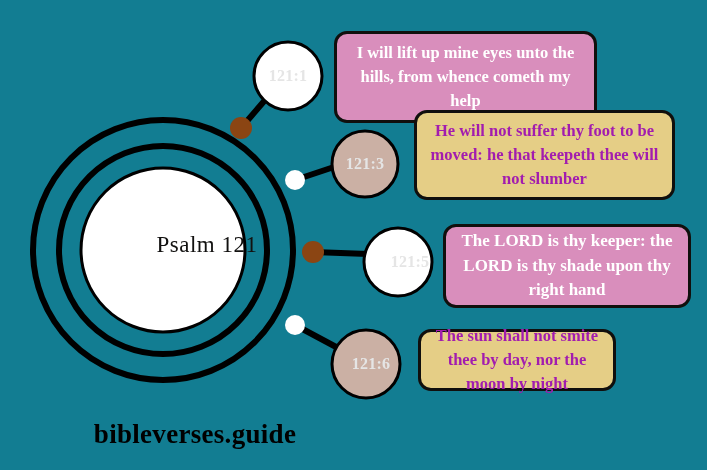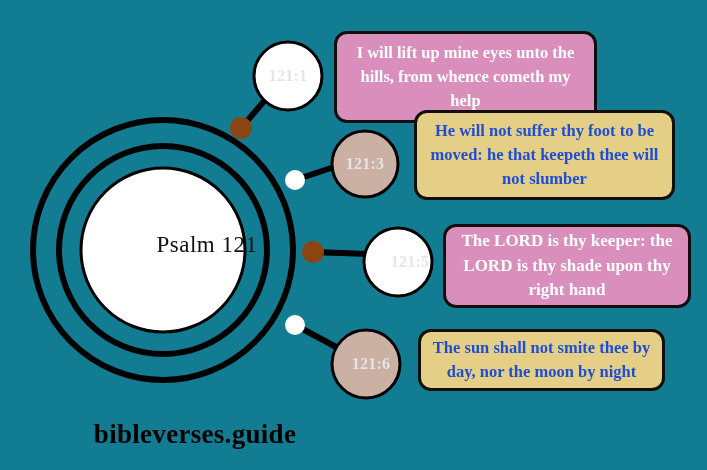--- a/index.html
+++ b/index.html
@@ -60,21 +60,21 @@
     font-weight: bold;
     line-height: 1.45;
     padding: 5px 11px;
   }
   .verse-box.pink {
     background: #D98EBC;
     color: #ffffff;
   }
   .verse-box.yellow {
     background: #E5CE86;
-    color: #1d4ed8;
+    color: #a21caf;
     text-align: center;
   }
   #footer-text {
     position: absolute;
     left: 0;
     top: 419px;
     width: 390px;
     text-align: center;
     color: #000000;
     font-family: "Liberation Serif", "DejaVu Serif", serif;
@@ -118,17 +118,17 @@
   <div class="node-label" style="left:332px; top:150px; width:66px; height:28px;font-family:Liberation Serif, serif;">121:3</div>
   <div class="node-label" style="left:364px; top:248px; width:92px; height:28px;">121:5</div>
   <div class="node-label" style="left:332px; top:350px; width:78px; height:28px;">121:6</div>
 
   <div class="verse-box pink" style="left:334px; top:8px; width:263px; height:92px; font-size:16.5px;margin-top:23px;">I will lift up mine eyes unto the hills, from whence cometh my help</div>
 
   <div class="verse-box yellow" style="left:414px; top:110px; width:261px; height:90px; font-size:16.5px;">He will not suffer thy foot to be moved: he that keepeth thee will not slumber</div>
 
   <div class="verse-box pink" style="left:443px; top:224px; width:248px; height:84px; font-size:17px;">The LORD is thy keeper: the LORD is thy shade upon thy right hand</div>
 
-  <div class="verse-box yellow" style="left:418px; top:329px; width:247px; height:62px; font-size:16.5px;">The sun shall not smite thee by day, nor the moon by night</div>
+  <div class="verse-box yellow" style="left:418px; top:329px; width:198px; height:62px; font-size:16.5px;">The sun shall not smite thee by day, nor the moon by night</div>
 
   <div id="footer-text">bibleverses.guide</div>
 
 </div>
 
 </body></html>

